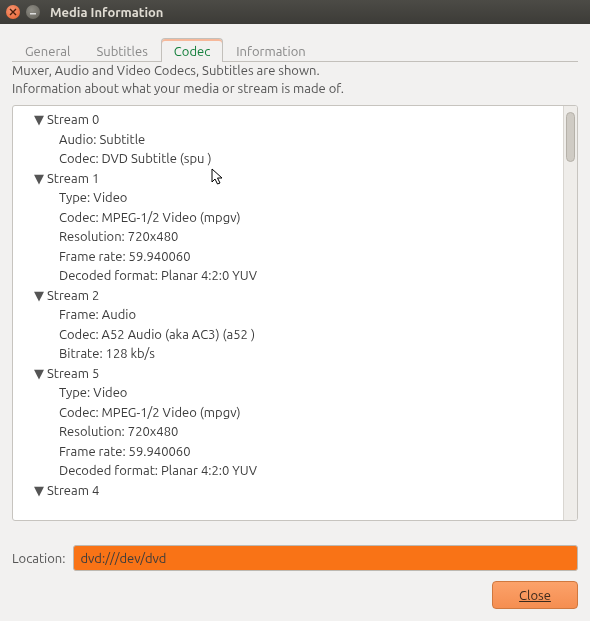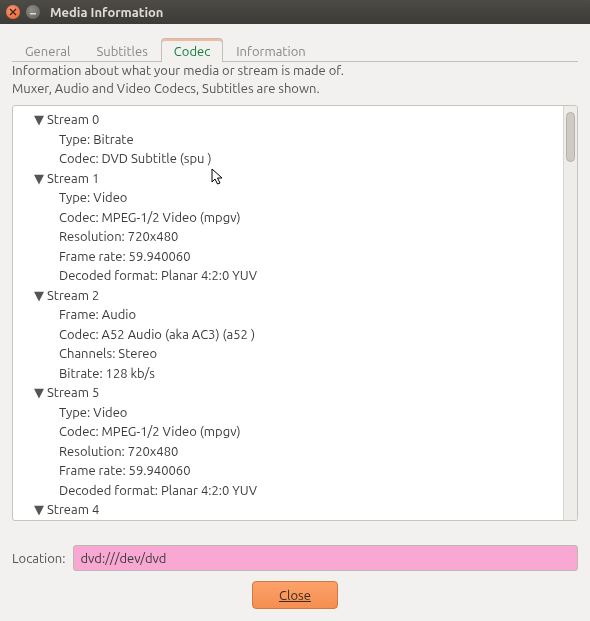--- a/index.html
+++ b/index.html
@@ -111,29 +111,29 @@
     align-items: center;
     gap: 8px;
     margin-top: 24px;
   }
   .loc-label { color: #555; }
   .loc-input {
     flex: 1;
     height: 26px;
     border: 1px solid #bdb9b2;
     border-radius: 3px;
-    background: #f9a8d4;
+    background: #f97316;
     padding: 0 6px;
     font-family: inherit;
     font-size: 13px;
     color: #3c3c3c;
   }
   .button-row {
     display: flex;
-    justify-content: center;
+    justify-content: flex-end;
     margin-top: 10px;
   }
   .btn-close {
     min-width: 86px;
     height: 28px;
     background: linear-gradient(to bottom, #fca26a, #f58e51);
     border: 1px solid #d0783e;
     border-radius: 4px;
     color: #3c2a1c;
     font-family: inherit;
@@ -162,49 +162,48 @@
 <div class="content">
 
   <div class="tabs">
     <div class="tab">General</div>
     <div class="tab">Subtitles</div>
     <div class="tab active">Codec</div>
     <div class="tab">Information</div>
   </div>
 
   <div class="desc">
+    <div>Muxer, Audio and Video Codecs, Subtitles are shown.</div>
     <div>Information about what your media or stream is made of.</div>
-    <div>Muxer, Audio and Video Codecs, Subtitles are shown.</div>
   </div>
 
   <div class="tree-wrap">
     <div class="tree" id="tree">
 
       <div class="tree-row indent1">
           <span class="tw">▼</span>
           <span>Stream 0</span>
         </div>
-        <div class="tree-row indent2">Type: Bitrate</div>
+        <div class="tree-row indent2">Audio: Subtitle</div>
         <div class="tree-row indent2">Codec: DVD Subtitle (spu )</div>
         <div class="tree-row indent1">
           <span class="tw">▼</span>
           <span>Stream 1</span>
         </div>
         <div class="tree-row indent2">Type: Video</div>
         <div class="tree-row indent2">Codec: MPEG-1/2 Video (mpgv)</div>
         <div class="tree-row indent2">Resolution: 720x480</div>
         <div class="tree-row indent2">Frame rate: 59.940060</div>
         <div class="tree-row indent2">Decoded format: Planar 4:2:0 YUV</div>
         <div class="tree-row indent1">
           <span class="tw">▼</span>
           <span>Stream 2</span>
         </div>
         <div class="tree-row indent2">Frame: Audio</div>
         <div class="tree-row indent2">Codec: A52 Audio (aka AC3) (a52 )</div>
-        <div class="tree-row indent2">Channels: Stereo</div>
         <div class="tree-row indent2">Bitrate: 128 kb/s</div>
         <div class="tree-row indent1">
           <span class="tw">▼</span>
           <span>Stream 5</span>
         </div>
         <div class="tree-row indent2">Type: Video</div>
         <div class="tree-row indent2">Codec: MPEG-1/2 Video (mpgv)</div>
         <div class="tree-row indent2">Resolution: 720x480</div>
         <div class="tree-row indent2">Frame rate: 59.940060</div>
         <div class="tree-row indent2">Decoded format: Planar 4:2:0 YUV</div>

